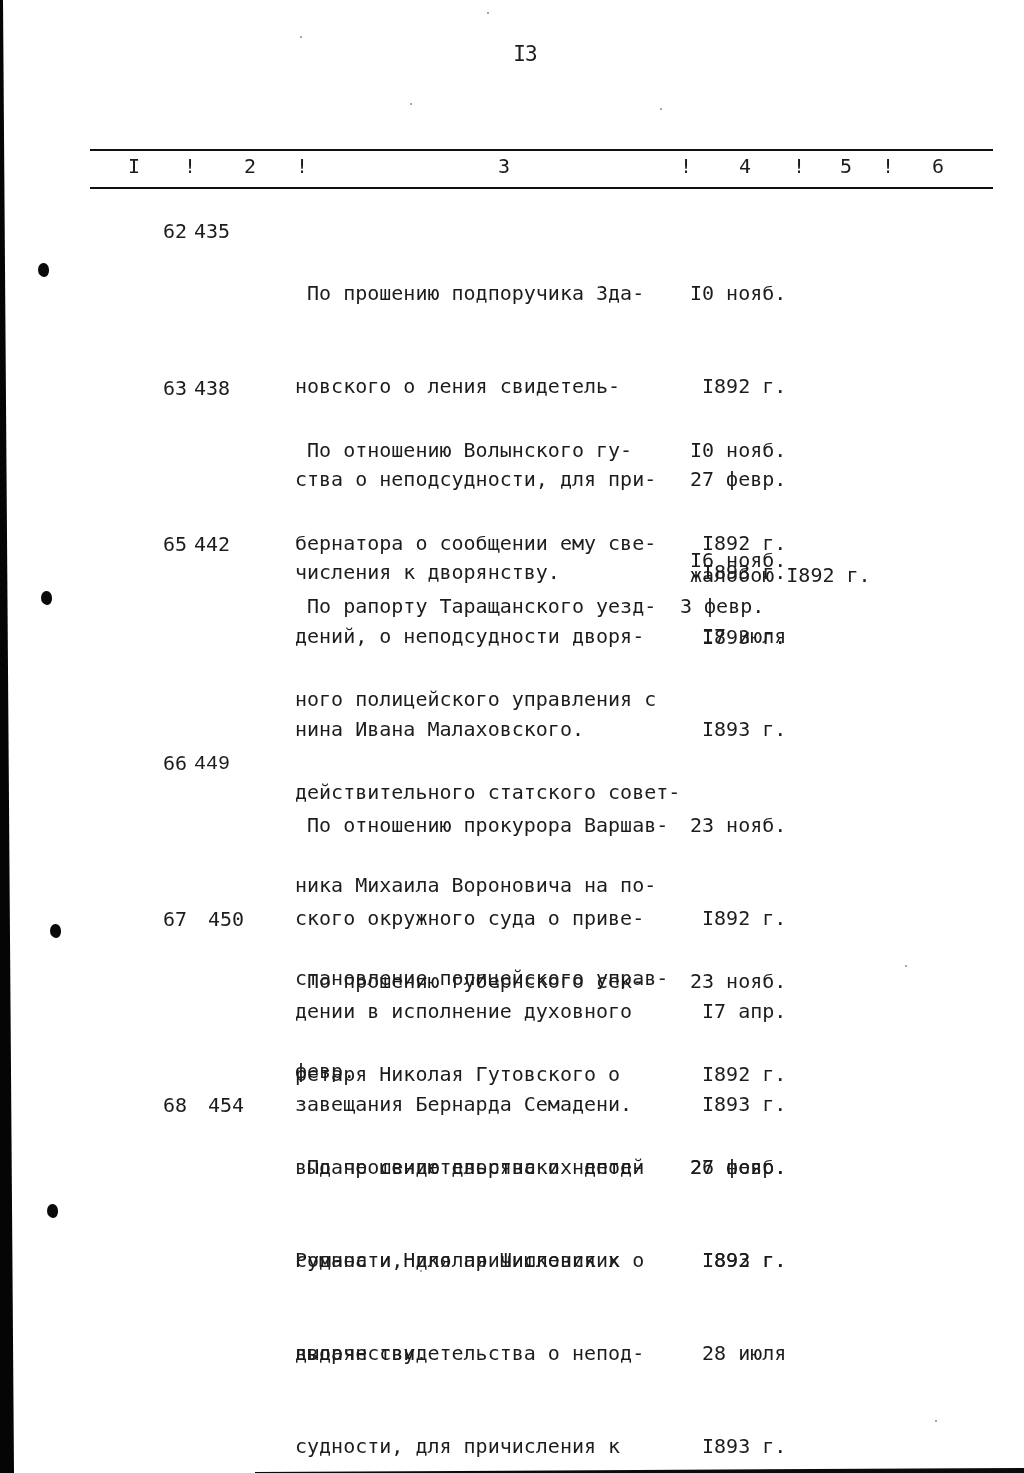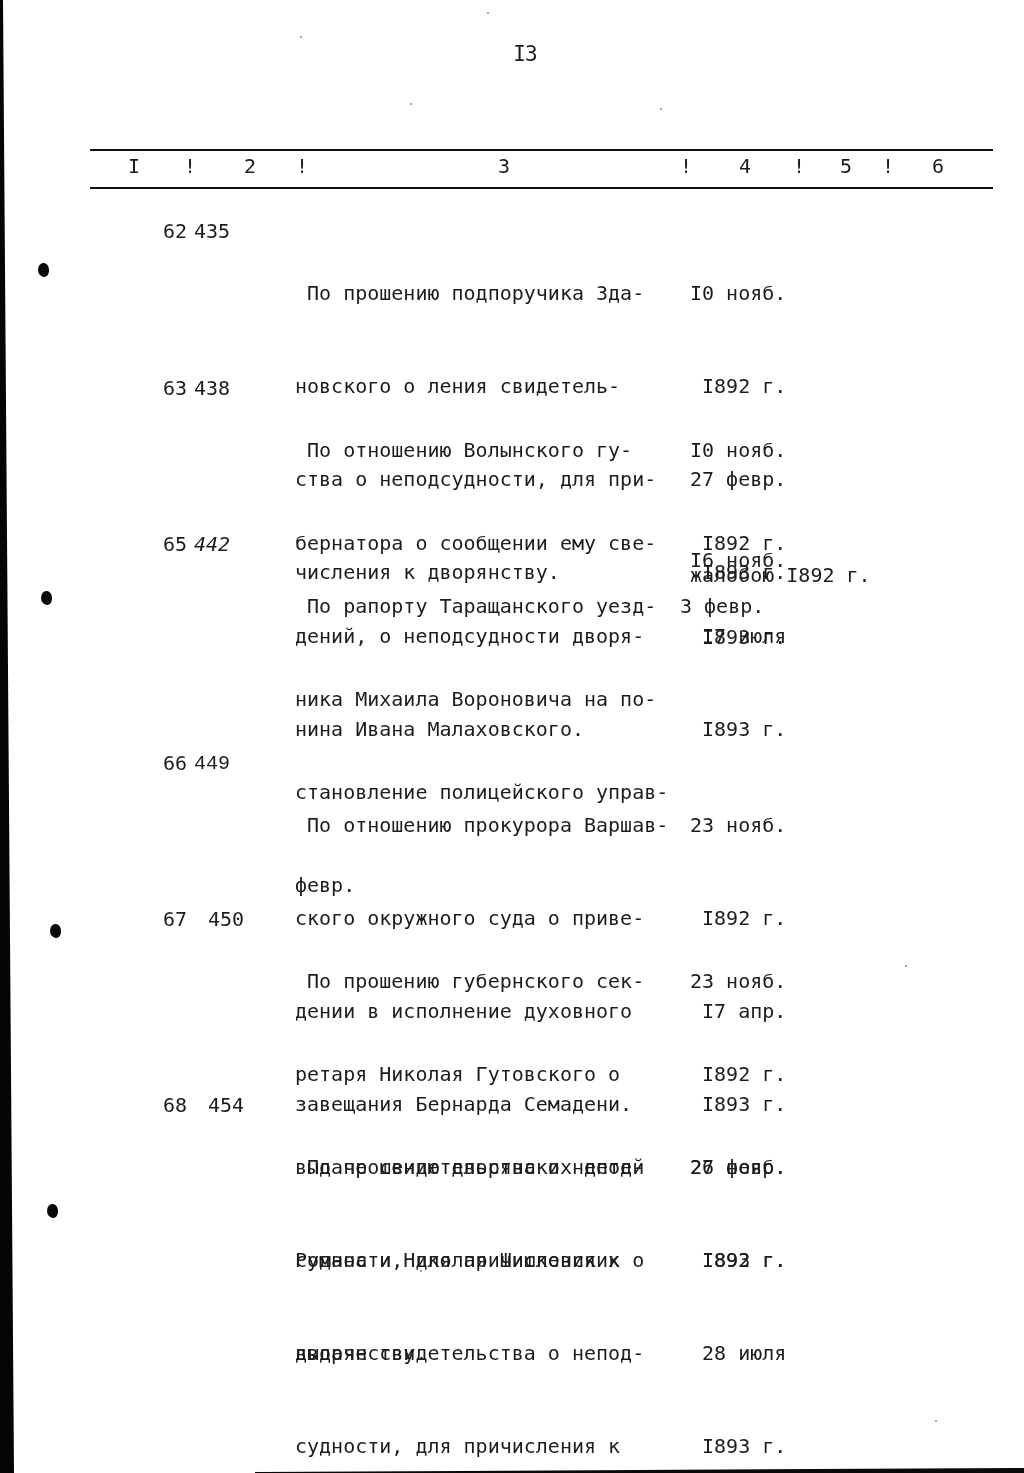--- a/index.html
+++ b/index.html
@@ -110,23 +110,25 @@
   <div class="dates" style="left:690px;">
     <span class="line">I0 нояб.</span>
     <span class="line">I892 г.</span>
     <span class="line">I7 июля</span>
     <span class="line">I893 г.</span>
   </div>
 </div>
 
 <div class="entry" style="top:529px;">
   <span class="num">65</span>
-  <span class="ref" style="left:194px;font-style:italic;">442</span>
+  <span class="ref" style="left:194px;">442</span>
   <div class="desc">
     <span class="line"> По рапорту Таращанского уезд-</span>
+    <span class="line">ного полицейского управления с</span>
+    <span class="line">действительного статского совет-</span>
     <span class="line">ника Михаила Вороновича на по-</span>
     <span class="line">становление полицейского управ-</span>
     <span class="line">февр.</span>
   </div>
   <span class="dates" style="left:690px;top:16px;">I6 нояб.</span>
   <span class="dates" style="left:690px;top:31px;">жалобою I892 г.</span>
   <span class="dates" style="left:680px;top:62px;">3 февр.</span>
   <span class="dates" style="left:690px;top:93px;"> I893 г.</span>
 </div>
 

